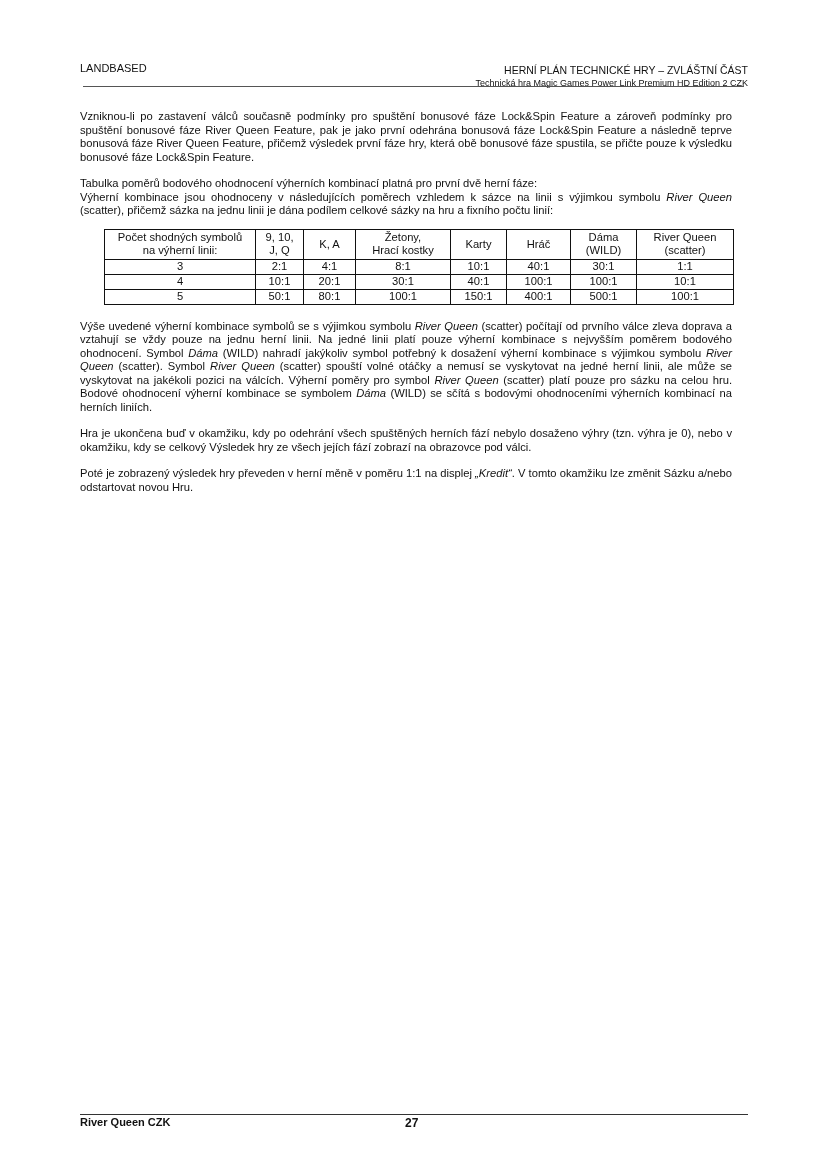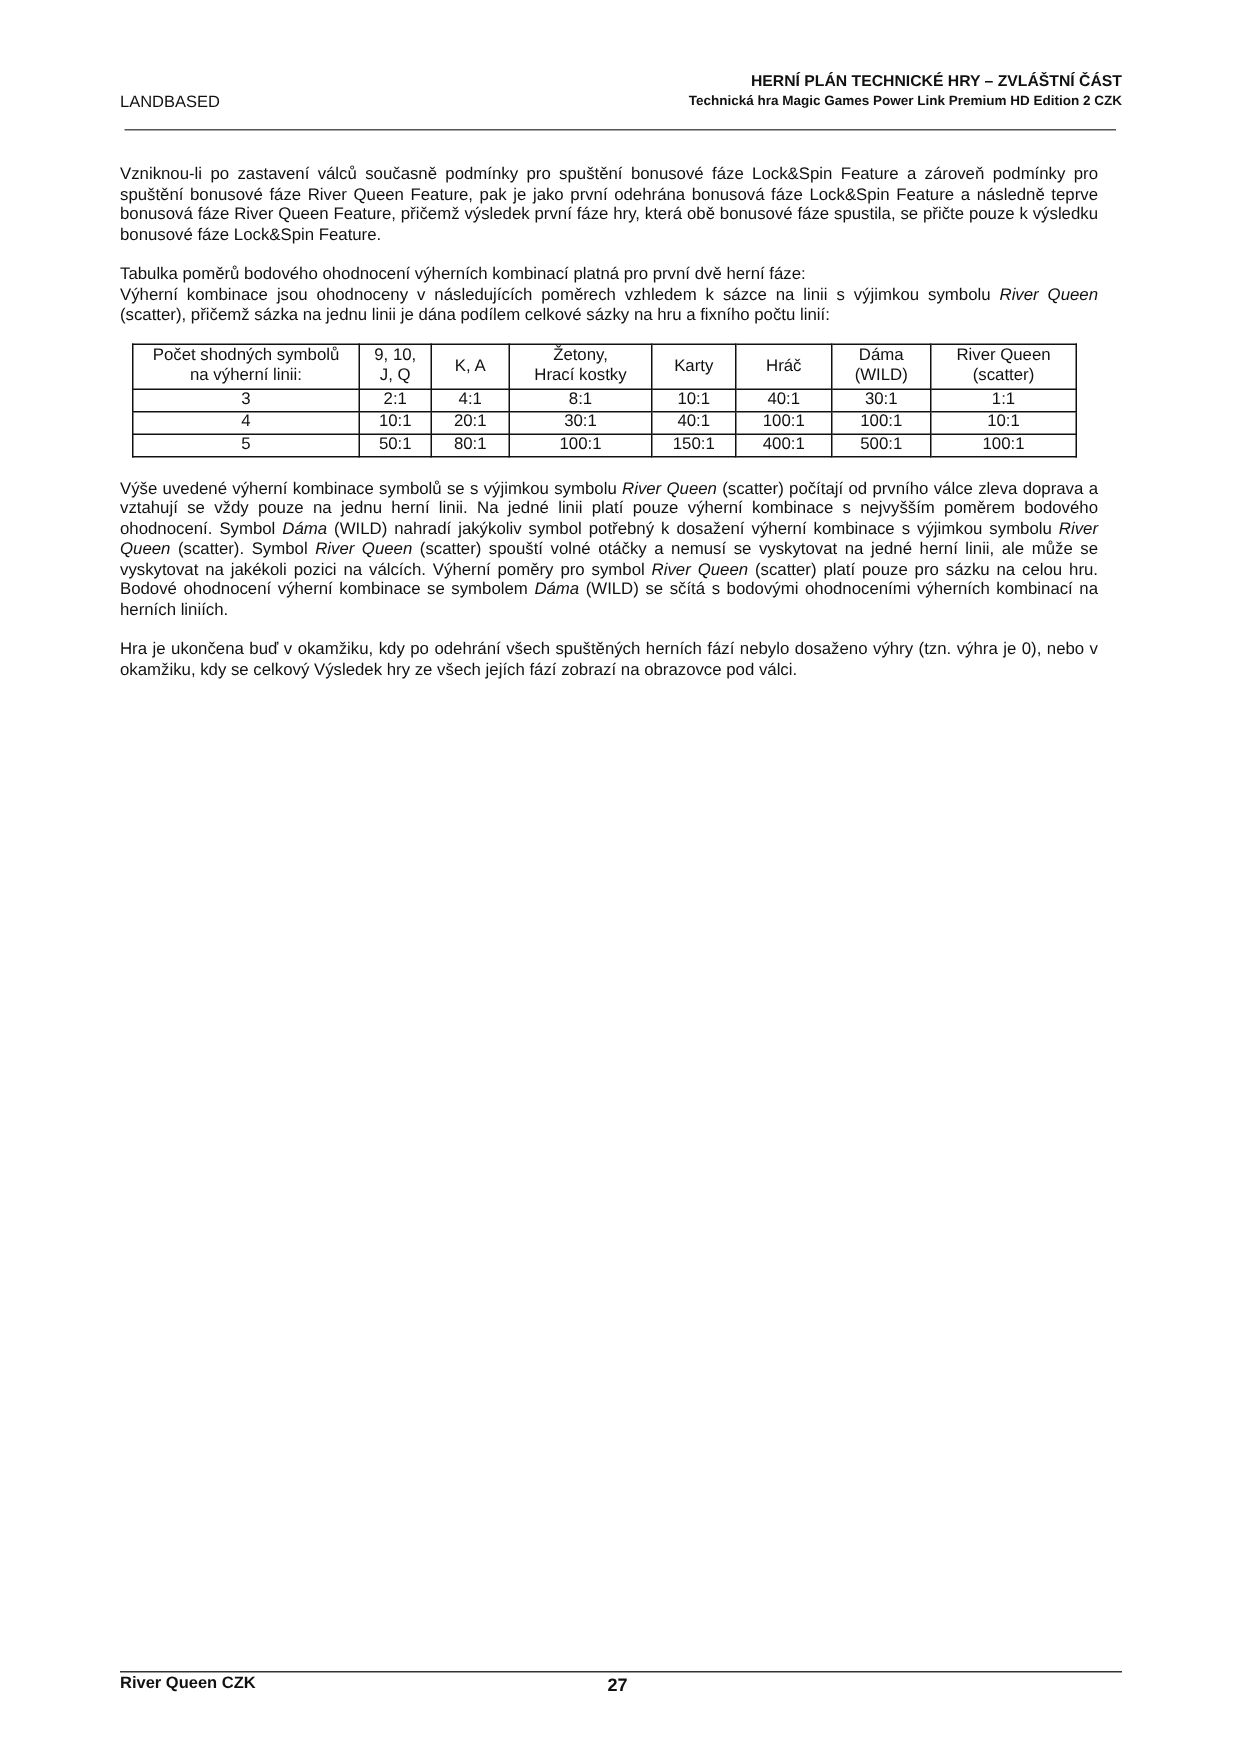--- a/index.html
+++ b/index.html
@@ -2,31 +2,31 @@
 <html><head>
 <meta charset="utf-8">
 <style>
   html, body { margin: 0; padding: 0; background: #ffffff; }
   body {
     width: 827px; height: 1169px; position: relative; overflow: hidden;
     font-family: "Liberation Sans", sans-serif; color: #111;
   }
   .page-header { position: absolute; left: 80px; top: 48px; width: 668px; height: 38px; }
   .hdr-left { position: absolute; left: 0; top: 14px; font-size: 11px; font-weight: normal; }
-  .hdr-right { position: absolute; right: 0; top: 0; text-align: right; font-weight: bold; }
+  .hdr-right { position: absolute; right: 0; top: 16px; text-align: right; font-weight: normal; }
   .hdr-title { font-size: 10.5px; line-height: 13px; }
   .hdr-sub { font-size: 9px; line-height: 12px; }
   .hdr-rule { position: absolute; left: 83px; top: 86px; width: 661px; height: 0; border-top: 1px solid #555; }
 
   .content { position: absolute; left: 80px; top: 110px; width: 668px; font-size: 11.2px; line-height: 13.5px; }
   .content p { margin: 0 16px 13px 0; text-align: justify; }
   .content i { font-style: italic; }
 
   table.payout {
-    border-collapse: collapse; margin: 11px 0 15px 8px;
+    border-collapse: collapse; margin: 11px 0 15px 24px;
     font-size: 11.2px; line-height: 13px; table-layout: fixed;
   }
   table.payout th, table.payout td {
     border: 1px solid #111; text-align: center; padding: 0 3px; font-weight: normal;
   }
   table.payout th { height: 29px; vertical-align: middle; }
   table.payout td { height: 14px; }
 
   h2.section { font-size: 13px; font-weight: bold; margin: 4px 0 13px 0; }
 
@@ -109,17 +109,20 @@
           <td>100:1</td>
         </tr>
       </tbody>
   </table>
 
   <p id="p3"><span>Výše uvedené výherní kombinace symbolů se s výjimkou symbolu </span><i>River Queen</i><span> (scatter) počítají od prvního válce zleva doprava a vztahují se vždy pouze na jednu herní linii. Na jedné linii platí pouze výherní kombinace s nejvyšším poměrem bodového ohodnocení. Symbol </span><i>Dáma</i><span> (WILD) nahradí jakýkoliv symbol potřebný k dosažení výherní kombinace s výjimkou symbolu </span><i>River Queen</i><span> (scatter). Symbol </span><i>River Queen</i><span> (scatter) spouští volné otáčky a nemusí se vyskytovat na jedné herní linii, ale může se vyskytovat na jakékoli pozici na válcích. Výherní poměry pro symbol </span><i>River Queen</i><span> (scatter) platí pouze pro sázku na celou hru. Bodové ohodnocení výherní kombinace se symbolem </span><i>Dáma</i><span> (WILD) se sčítá s bodovými ohodnoceními výherních kombinací na herních liniích.</span></p>
 
 
   <p>Hra je ukončena buď v okamžiku, kdy po odehrání všech spuštěných herních fází nebylo dosaženo výhry (tzn. výhra je 0), nebo v okamžiku, kdy se celkový Výsledek hry ze všech jejích fází zobrazí na obrazovce pod válci.</p>
 
+  <p>
+    <span>Poté je zobrazený výsledek hry převeden v herní měně v poměru 1:1 na displej </span><i>„Kredit“</i><span>. V tomto okamžiku lze změnit Sázku a/nebo odstartovat novou Hru.</span>
+  </p>
 </div>
 
 <div class="footer-rule"></div>
 <div class="footer-left">River Queen CZK</div>
 <div class="footer-page">27</div>
 
 </body></html>

